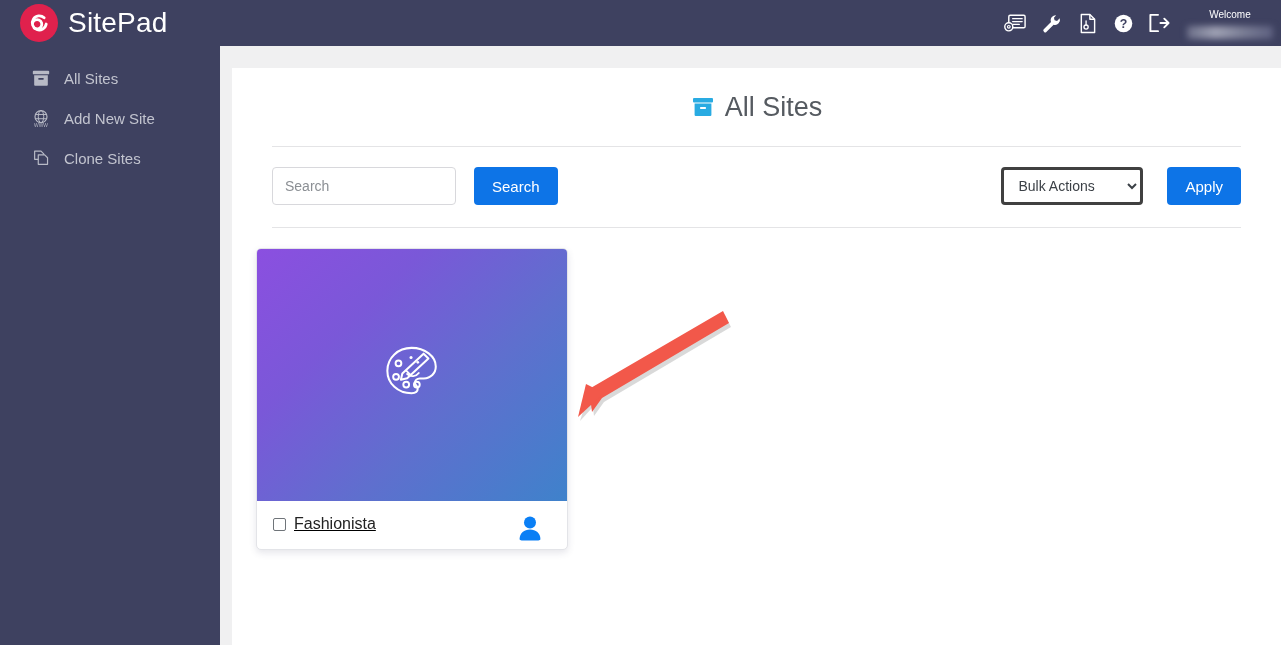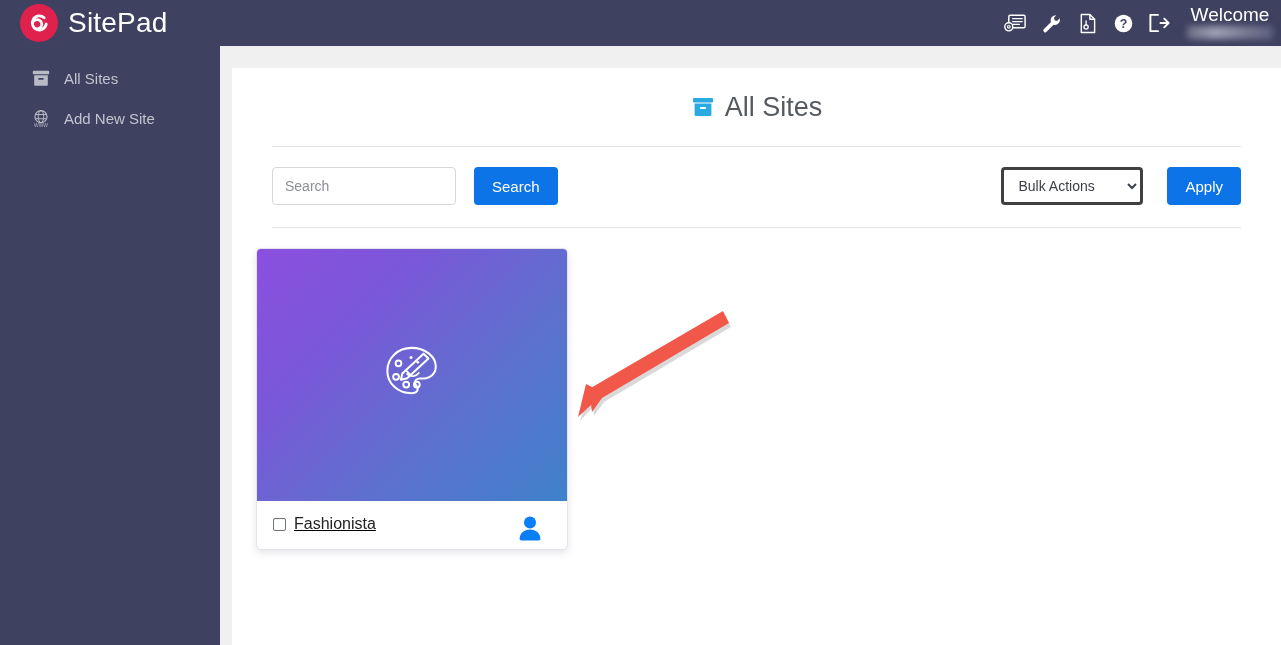--- a/index.html
+++ b/index.html
@@ -48,21 +48,21 @@
   
   #topbar {
     position: absolute; left: 220px; top: 0;
     width: 1061px; height: 46px;
     background: #3e4160;
     display: flex; align-items: center; justify-content: flex-end;
   }
   .topicons { display: flex; align-items: center; gap: 12px; margin-right: 16px; }
   .topicon { width: 24px; height: 24px; display: flex; align-items: center; justify-content: center; cursor: pointer; }
   .welcome-box { text-align: center; width: 86px; margin-right: 8px; }
-  .welcome-label { color: #ffffff; font-size: 19px; line-height: 15px; }
+  .welcome-label { color: #ffffff; font-size: 10px; line-height: 15px; }
   .welcome-user {
     height: 13px; margin-top: 4px;
     background: linear-gradient(90deg,#6b6e88,#9fa1b4,#797c94,#5d6080);
     filter: blur(3px); border-radius: 2px;
   }
 
   
   #panel {
     position: absolute; left: 232px; top: 68px;
     width: 1049px; height: 577px;
@@ -176,20 +176,29 @@
           <svg width="20" height="20" viewBox="0 0 22 22">
             <circle cx="11" cy="9.5" r="6.6" fill="none" stroke="#b8bac6" stroke-width="1.3"></circle>
             <ellipse cx="11" cy="9.5" rx="3" ry="6.6" fill="none" stroke="#b8bac6" stroke-width="1.1"></ellipse>
             <path d="M4.6 7.2h12.8M4.6 11.8h12.8" stroke="#b8bac6" stroke-width="1.1"></path>
             <text x="11" y="20.4" font-size="5.4" fill="#b8bac6" text-anchor="middle" font-family="Liberation Sans, sans-serif">WWW</text>
           </svg>
         </span>
         <span>Add New Site</span>
       </div>
 
+      <div class="nav-item">
+        <span class="nav-ico">
+          <svg width="20" height="20" viewBox="0 0 22 22">
+            <path d="M4 3.5h7l3 3v6H4z" fill="none" stroke="#b8bac6" stroke-width="1.3" stroke-linejoin="round"></path>
+            <path d="M8 7.5h7l3.2 3.2v7.3H8z" fill="#3e4160" stroke="#b8bac6" stroke-width="1.3" stroke-linejoin="round"></path>
+          </svg>
+        </span>
+        <span>Clone Sites</span>
+      </div>
     </div>
   </div>
 
   <div id="topbar">
     <div class="topicons">
       <span class="topicon">
         <svg width="23" height="20" viewBox="0 0 24 20">
           <rect x="5" y="2" width="17" height="13" rx="1.4" fill="none" stroke="#fff" stroke-width="1.5"></rect>
           <path d="M9 5.5h10M9 8.5h10M9 11.5h7" stroke="#fff" stroke-width="1.3" stroke-linecap="round"></path>
           <circle cx="5" cy="14" r="4.2" fill="#3e4160" stroke="#fff" stroke-width="1.5"></circle>

